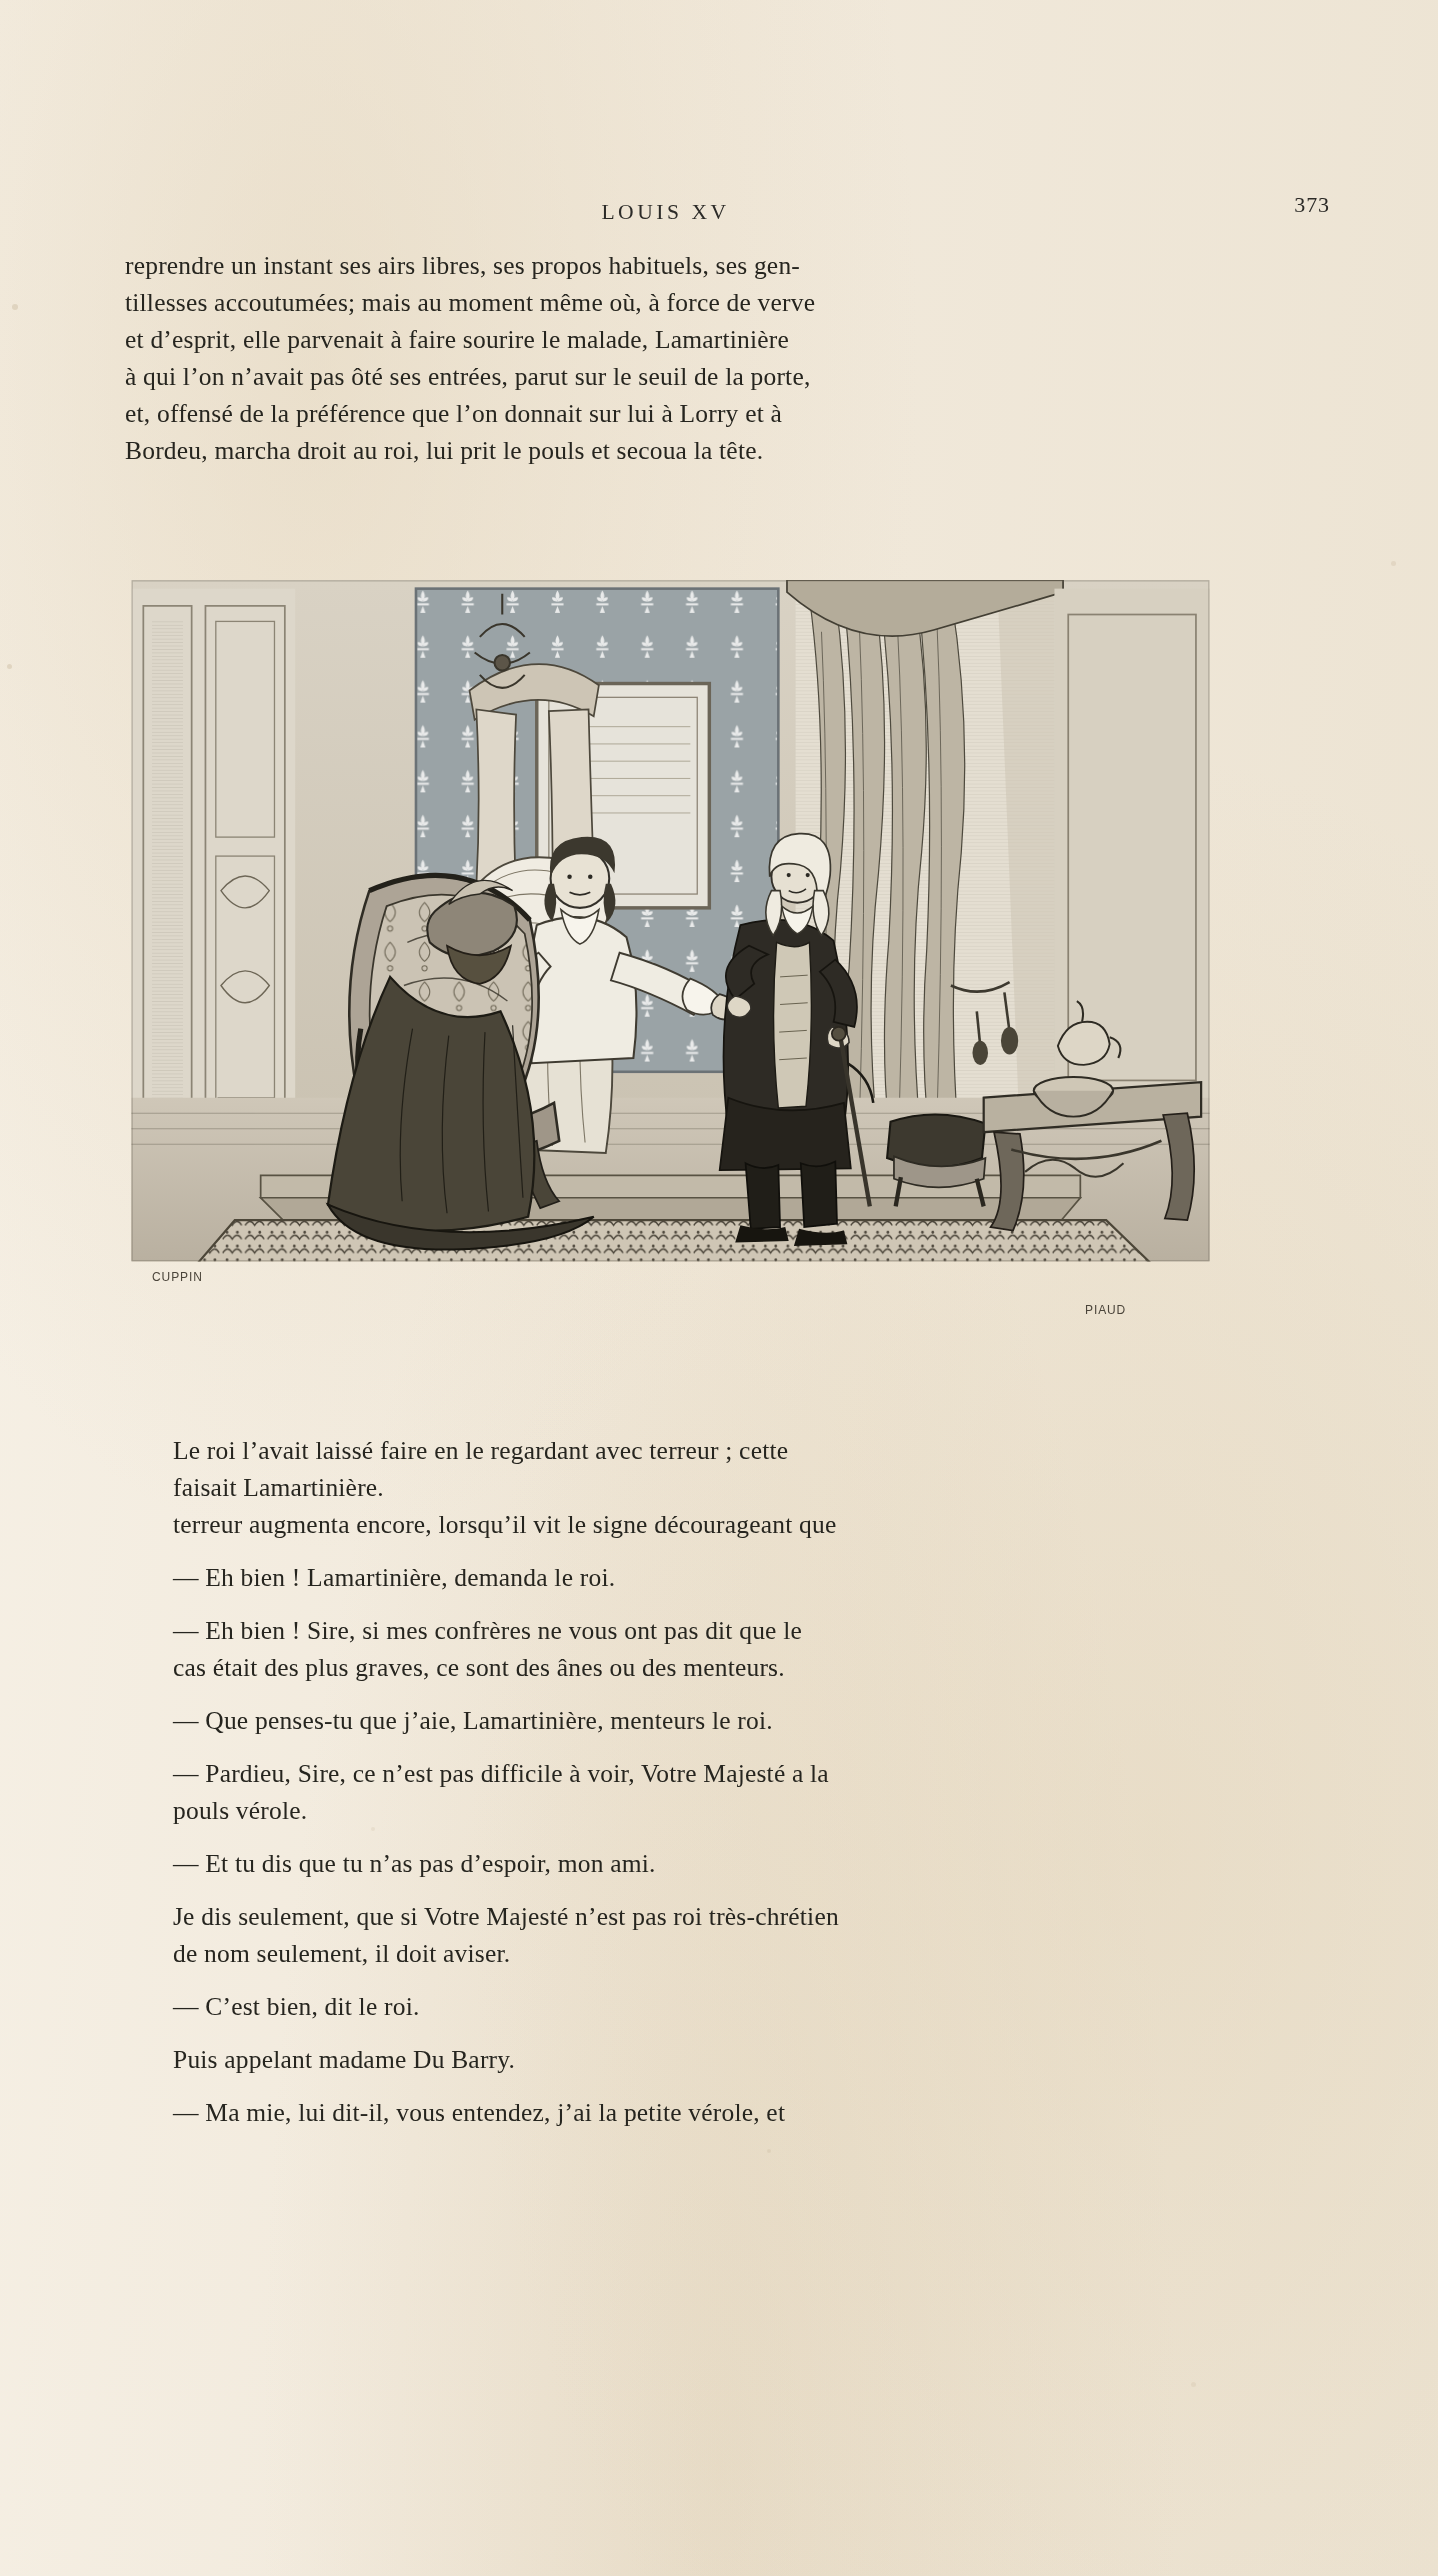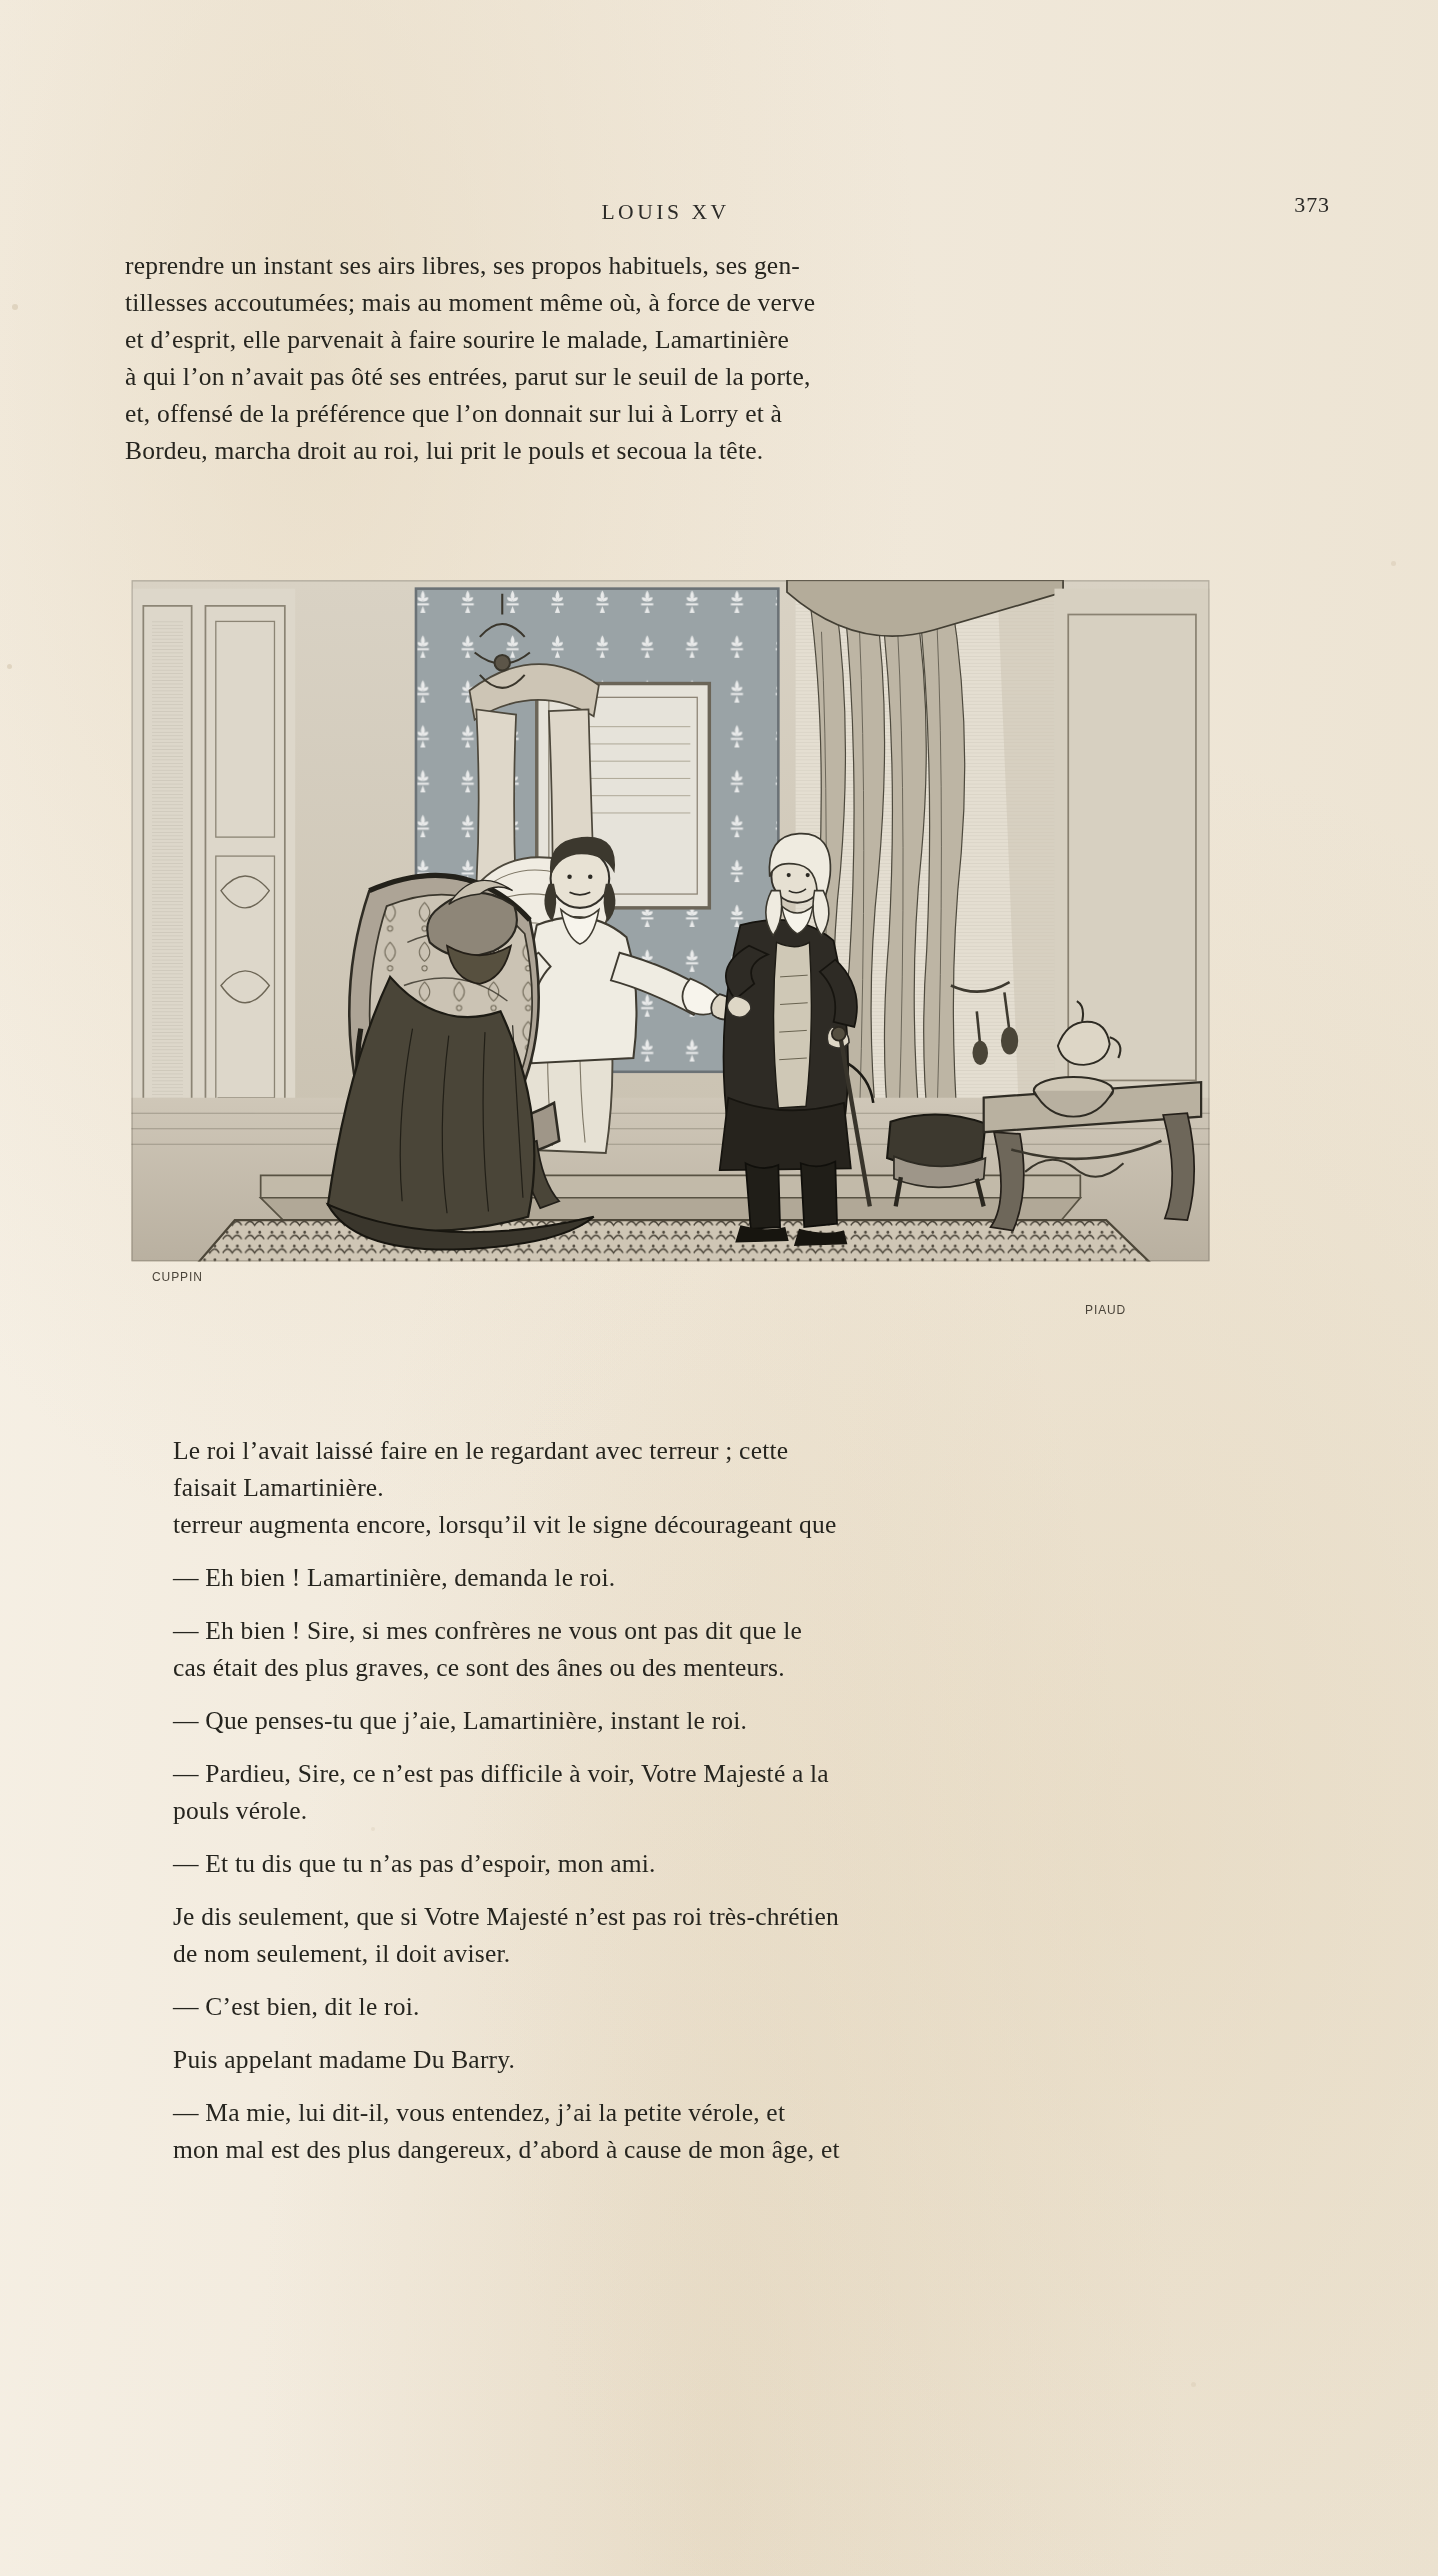--- a/index.html
+++ b/index.html
@@ -421,21 +421,21 @@
     <p class="para indent">
       <span class="ln">— Eh bien ! Lamartinière, demanda le roi.</span>
     </p>
 
     <p class="para indent">
       <span class="ln">— Eh bien ! Sire, si mes confrères ne vous ont pas dit que le</span>
       <span class="ln">cas était des plus graves,  ce sont des ânes ou des menteurs.</span>
     </p>
 
     <p class="para indent">
-      <span class="ln">— Que penses-tu que j’aie, Lamartinière, instant le roi.</span>
+      <span class="ln">— Que penses-tu que j’aie, Lamartinière, menteurs le roi.</span>
     </p>
 
     <p class="para indent">
       <span class="ln">— Pardieu, Sire, ce n’est pas difficile à voir, Votre Majesté a la</span>
       <span class="ln">pouls vérole.</span>
     </p>
 
     <p class="para indent">
       <span class="ln">— Et tu dis que tu n’as pas d’espoir, mon ami.</span>
     </p>
@@ -448,19 +448,18 @@
     <p class="para indent">
       <span class="ln">— C’est bien, dit le roi.</span>
     </p>
 
     <p class="para indent">
       <span class="ln">Puis appelant madame Du Barry.</span>
     </p>
 
     <p class="para indent">
       <span class="ln">— Ma mie, lui dit-il, vous entendez, j’ai la petite vérole, et</span>
-      <span class="ln">mon mal est des plus dangereux, d’abord à cause de mon âge, et</span>
     </p>
 
   </div>
 
 </div>
 
 
 </body></html>

